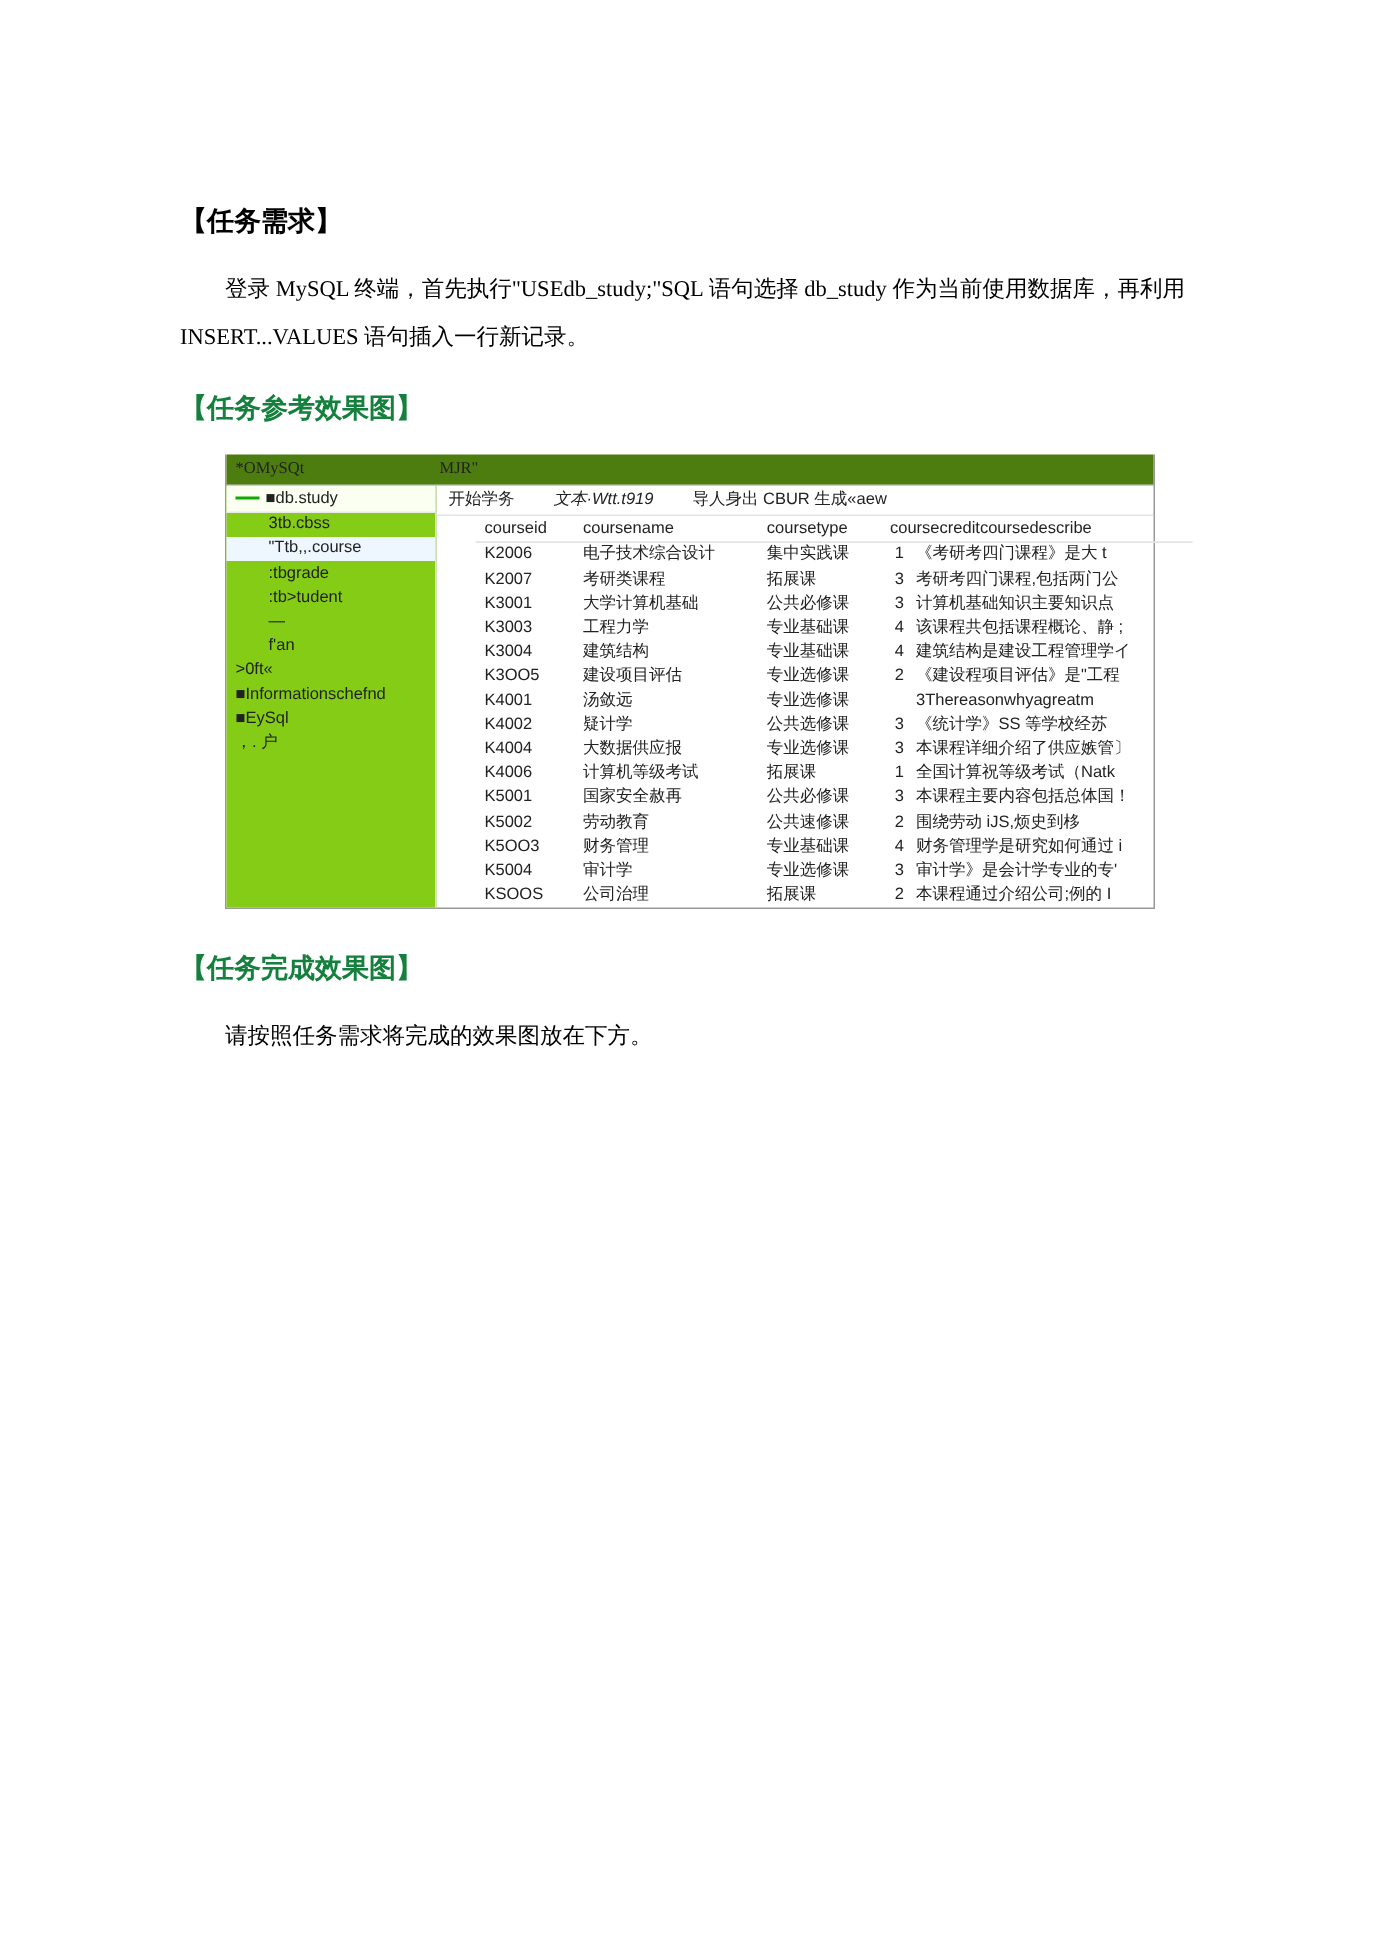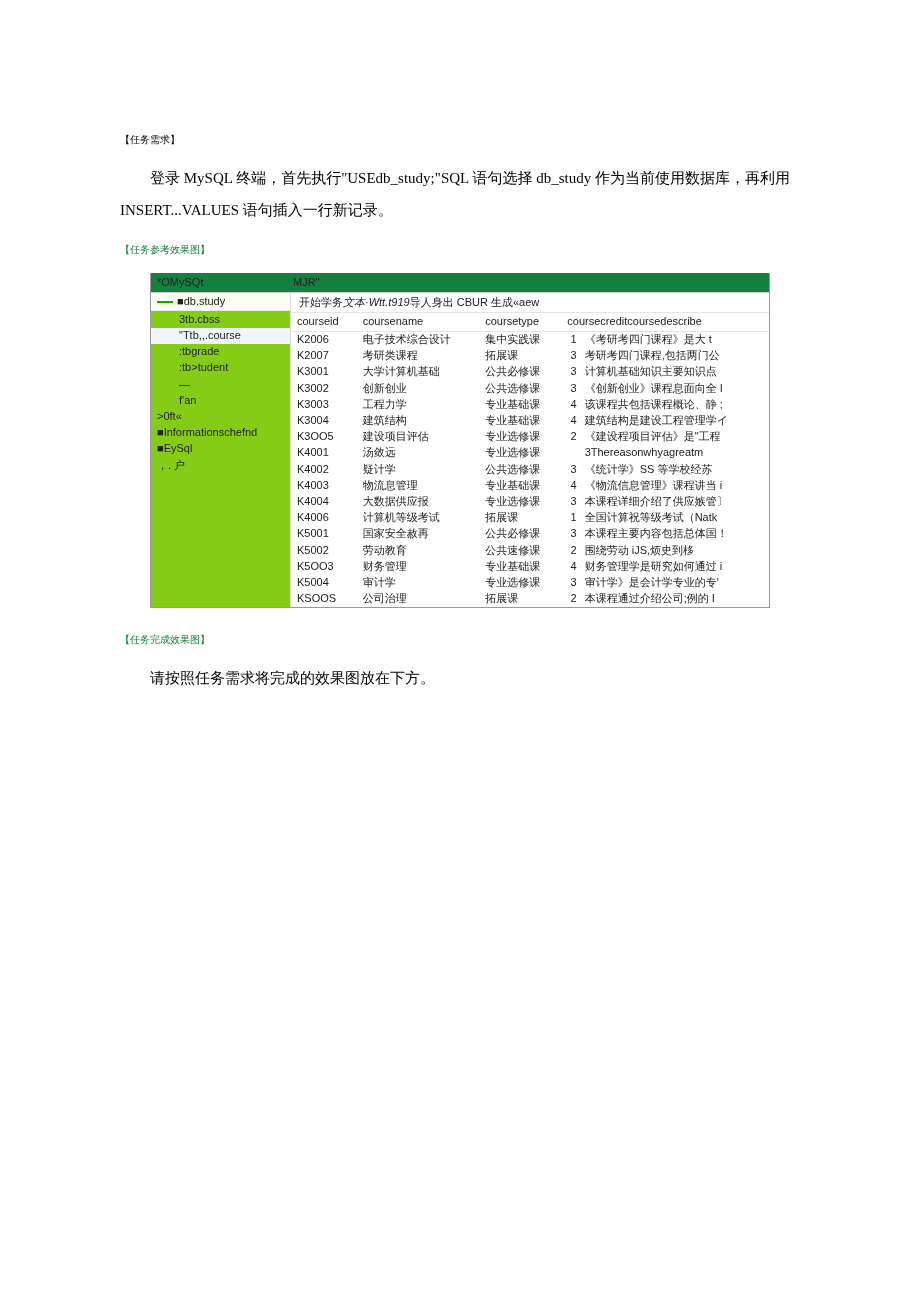--- a/index.html
+++ b/index.html
@@ -6,22 +6,22 @@
     body {
       width: 920px;
       background: #fff;
       font-family: "SimSun", "宋体", serif;
       padding: 130px 120px 60px 120px;
       font-size: 15px;
       line-height: 1.9;
       color: #000;
     }
     .section-title {
-      font-weight: normal;
-      font-size: 10px;
+      font-weight: bold;
+      font-size: 18px;
       margin-bottom: 14px;
     }
     .blue { color: #15803d; }
     .body-text {
       text-indent: 2em;
       margin-bottom: 14px;
       font-size: 15px;
       line-height: 2.1;
     }
     .roman { font-family: "Times New Roman", serif; text-align: right; }
@@ -30,22 +30,23 @@
       border-top: none;
       margin: 8px 30px 22px 30px;
       font-family: Arial, "Microsoft YaHei", sans-serif;
       font-size: 11px;
       color: #222;
       background: #fff;
       line-height: 1.2;
     }
     .app-header {
       display: flex;
-      background: #15803d;
+      background: #4d7c0f;
       border-bottom: 1px solid #ccc;
+      font-family: Liberation Serif, serif;
     }
     .app-header .left {
       width: 140px;
       padding: 3px 6px;
     }
     .app-header .mid {
       width: 36px;
       padding: 3px 2px;
     }
     .app-header .right {
@@ -75,29 +76,31 @@
       padding: 1.5px 6px 1.5px 28px;
       white-space: nowrap;
       overflow: hidden;
     }
     .sidebar .item.hl { background: #eef7ff; }
     .content {
       flex: 1;
     }
     .toolbar {
       display: flex;
+      gap: 26px;
       padding: 3px 8px;
       border-bottom: 1px solid #e4e4e4;
       font-size: 11px;
     }
     .toolbar .em { font-style: italic; }
     table {
       border-collapse: collapse;
       width: 100%;
       font-size: 11px;
+      margin-left: 26px;
     }
     th {
       text-align: left;
       font-weight: normal;
       padding: 2px 6px;
       border-bottom: 1px solid #e4e4e4;
       white-space: nowrap;
     }
     td {
       padding: 1.5px 6px;
@@ -174,27 +177,20 @@
               <td>考研考四门课程,包括两门公</td>
             </tr>
             <tr>
               <td>K3001</td>
               <td>大学计算机基础</td>
               <td>公共必修课</td>
               <td class="credit">3</td>
               <td>计算机基础知识主要知识点</td>
             </tr>
             <tr>
-              <td>K3002</td>
-              <td>创新创业</td>
-              <td>公共选修课</td>
-              <td class="credit">3</td>
-              <td>《创新创业》课程息面向全 I</td>
-            </tr>
-            <tr>
               <td>K3003</td>
               <td>工程力学</td>
               <td>专业基础课</td>
               <td class="credit">4</td>
               <td>该课程共包括课程概论、静 ;</td>
             </tr>
             <tr>
               <td>K3004</td>
               <td>建筑结构</td>
               <td>专业基础课</td>
@@ -216,27 +212,20 @@
               <td>3Thereasonwhyagreatm</td>
             </tr>
             <tr>
               <td>K4002</td>
               <td>疑计学</td>
               <td>公共选修课</td>
               <td class="credit">3</td>
               <td>《统计学》SS 等学校经苏</td>
             </tr>
             <tr>
-              <td>K4003</td>
-              <td>物流息管理</td>
-              <td>专业基础课</td>
-              <td class="credit">4</td>
-              <td>《物流信息管理》课程讲当 i</td>
-            </tr>
-            <tr>
               <td>K4004</td>
               <td>大数据供应报</td>
               <td>专业选修课</td>
               <td class="credit">3</td>
               <td>本课程详细介绍了供应嫉管〕</td>
             </tr>
             <tr>
               <td>K4006</td>
               <td>计算机等级考试</td>
               <td>拓展课</td>

